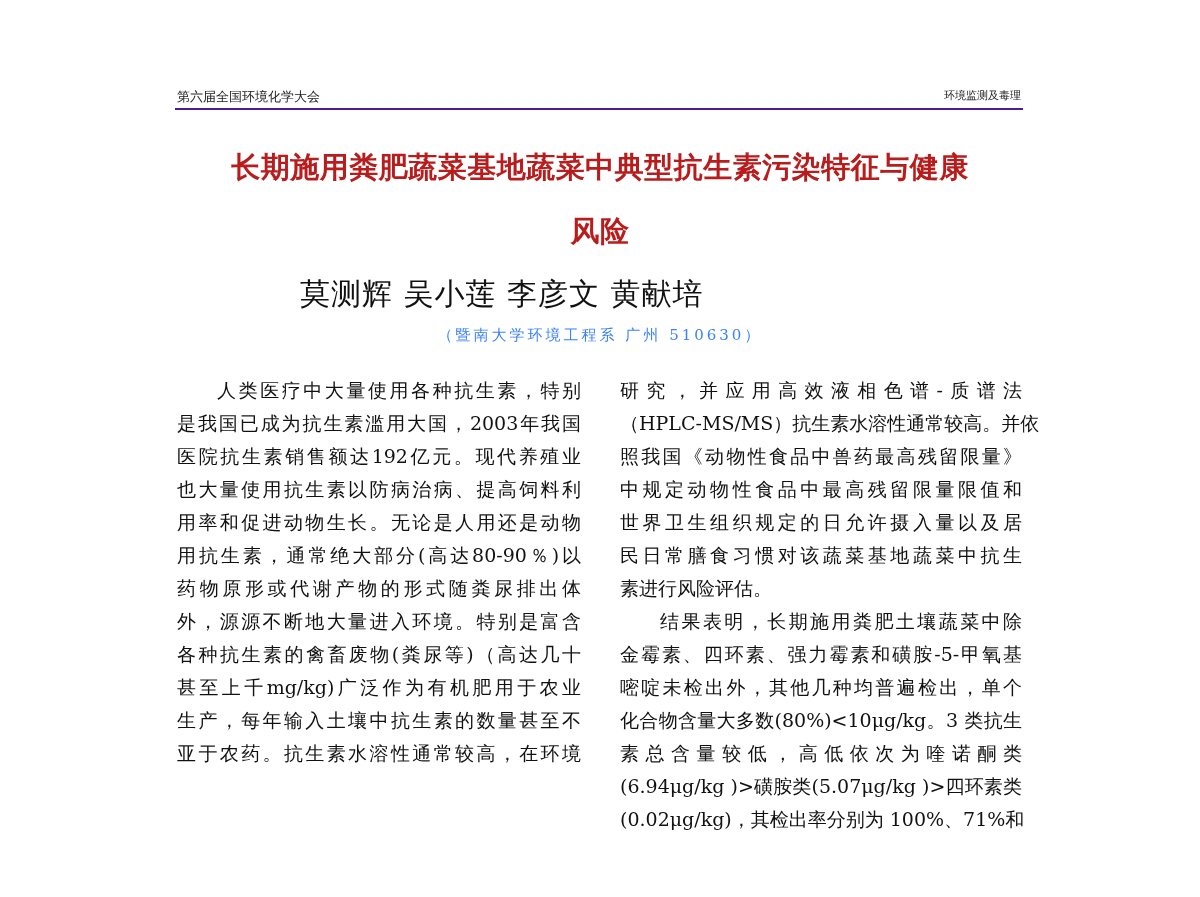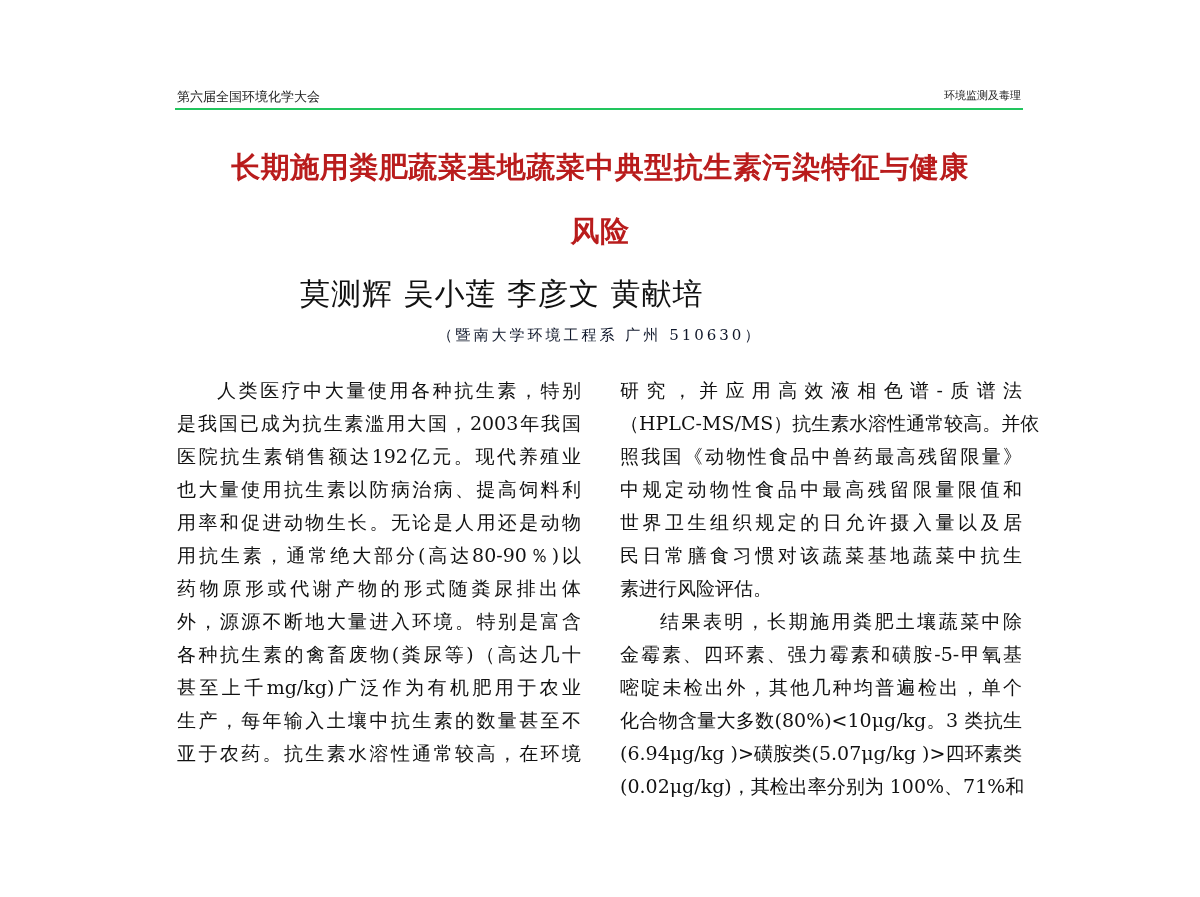--- a/index.html
+++ b/index.html
@@ -4,21 +4,21 @@
 <style>
   html, body { margin: 0; padding: 0; }
   body {
     width: 1200px; height: 897px; overflow: hidden;
     background: #ffffff; color: #111111;
     font-family: "DejaVu Serif", "Liberation Serif", serif;
     position: relative;
   }
   .running-header {
     position: absolute; left: 175px; top: 88px; width: 848px; height: 20px;
-    border-bottom: 2px solid #22c55e;
+    border-bottom: 2px solid #4c1d95;
   }
   .running-header .left {
     position: absolute; left: 2px; top: 0px; font-size: 13px; letter-spacing: 0px;
     font-family: "DejaVu Sans", "Liberation Sans", sans-serif; color: #222;
   }
   .running-header .right {
     position: absolute; right: 2px; top: 0px; font-size: 11px;
     font-family: "DejaVu Sans", "Liberation Sans", sans-serif; color: #222;
   }
   .title {
@@ -27,21 +27,21 @@
     font-weight: bold; font-size: 29px; color: #b91c1c; letter-spacing: 0.5px;
   }
   .title.l1 { top: 148px; }
   .title.l2 { top: 212px; }
   .authors {
     position: absolute; left: 300px; width: 600px; top: 274px; text-align: left;
     font-size: 30px; letter-spacing: 1px; color: #111;
   }
   .affil {
     position: absolute; left: 300px; width: 600px; top: 326px; text-align: center;
-    font-size: 15px; letter-spacing: 3px; color: #0f172a;
+    font-size: 15px; letter-spacing: 3px; color: #3b82f6;
   }
   .col {
     position: absolute; top: 374px; width: 404px;
     font-size: 19px; line-height: 33px; color: #111;
   }
   .col.left { left: 177px; }
   .col.right { left: 620px; width: 402px; }
   .col .ln { display: block; white-space: nowrap; text-align: justify; text-align-last: justify; height: 33px; overflow: visible; }
   .col .ln.last { text-align-last: left; }
   .col .ln.indent { padding-left: 40px; }
@@ -80,15 +80,16 @@
   <span class="ln">（HPLC-MS/MS）抗生素水溶性通常较高。并依</span>
   <span class="ln">照我国《动物性食品中兽药最高残留限量》</span>
   <span class="ln">中规定动物性食品中最高残留限量限值和</span>
   <span class="ln">世界卫生组织规定的日允许摄入量以及居</span>
   <span class="ln">民日常膳食习惯对该蔬菜基地蔬菜中抗生</span>
   <span class="ln last">素进行风险评估。</span>
   <span class="ln indent">结果表明，长期施用粪肥土壤蔬菜中除</span>
   <span class="ln">金霉素、四环素、强力霉素和磺胺-5-甲氧基</span>
   <span class="ln">嘧啶未检出外，其他几种均普遍检出，单个</span>
   <span class="ln">化合物含量大多数(80%)&lt;10μg/kg。3 类抗生</span>
+  <span class="ln">素总含量较低，高低依次为喹诺酮类</span>
   <span class="ln">(6.94μg/kg )&gt;磺胺类(5.07μg/kg )&gt;四环素类</span>
   <span class="ln">(0.02μg/kg)，其检出率分别为 100%、71%和</span>
 </div>
 
 </body></html>

